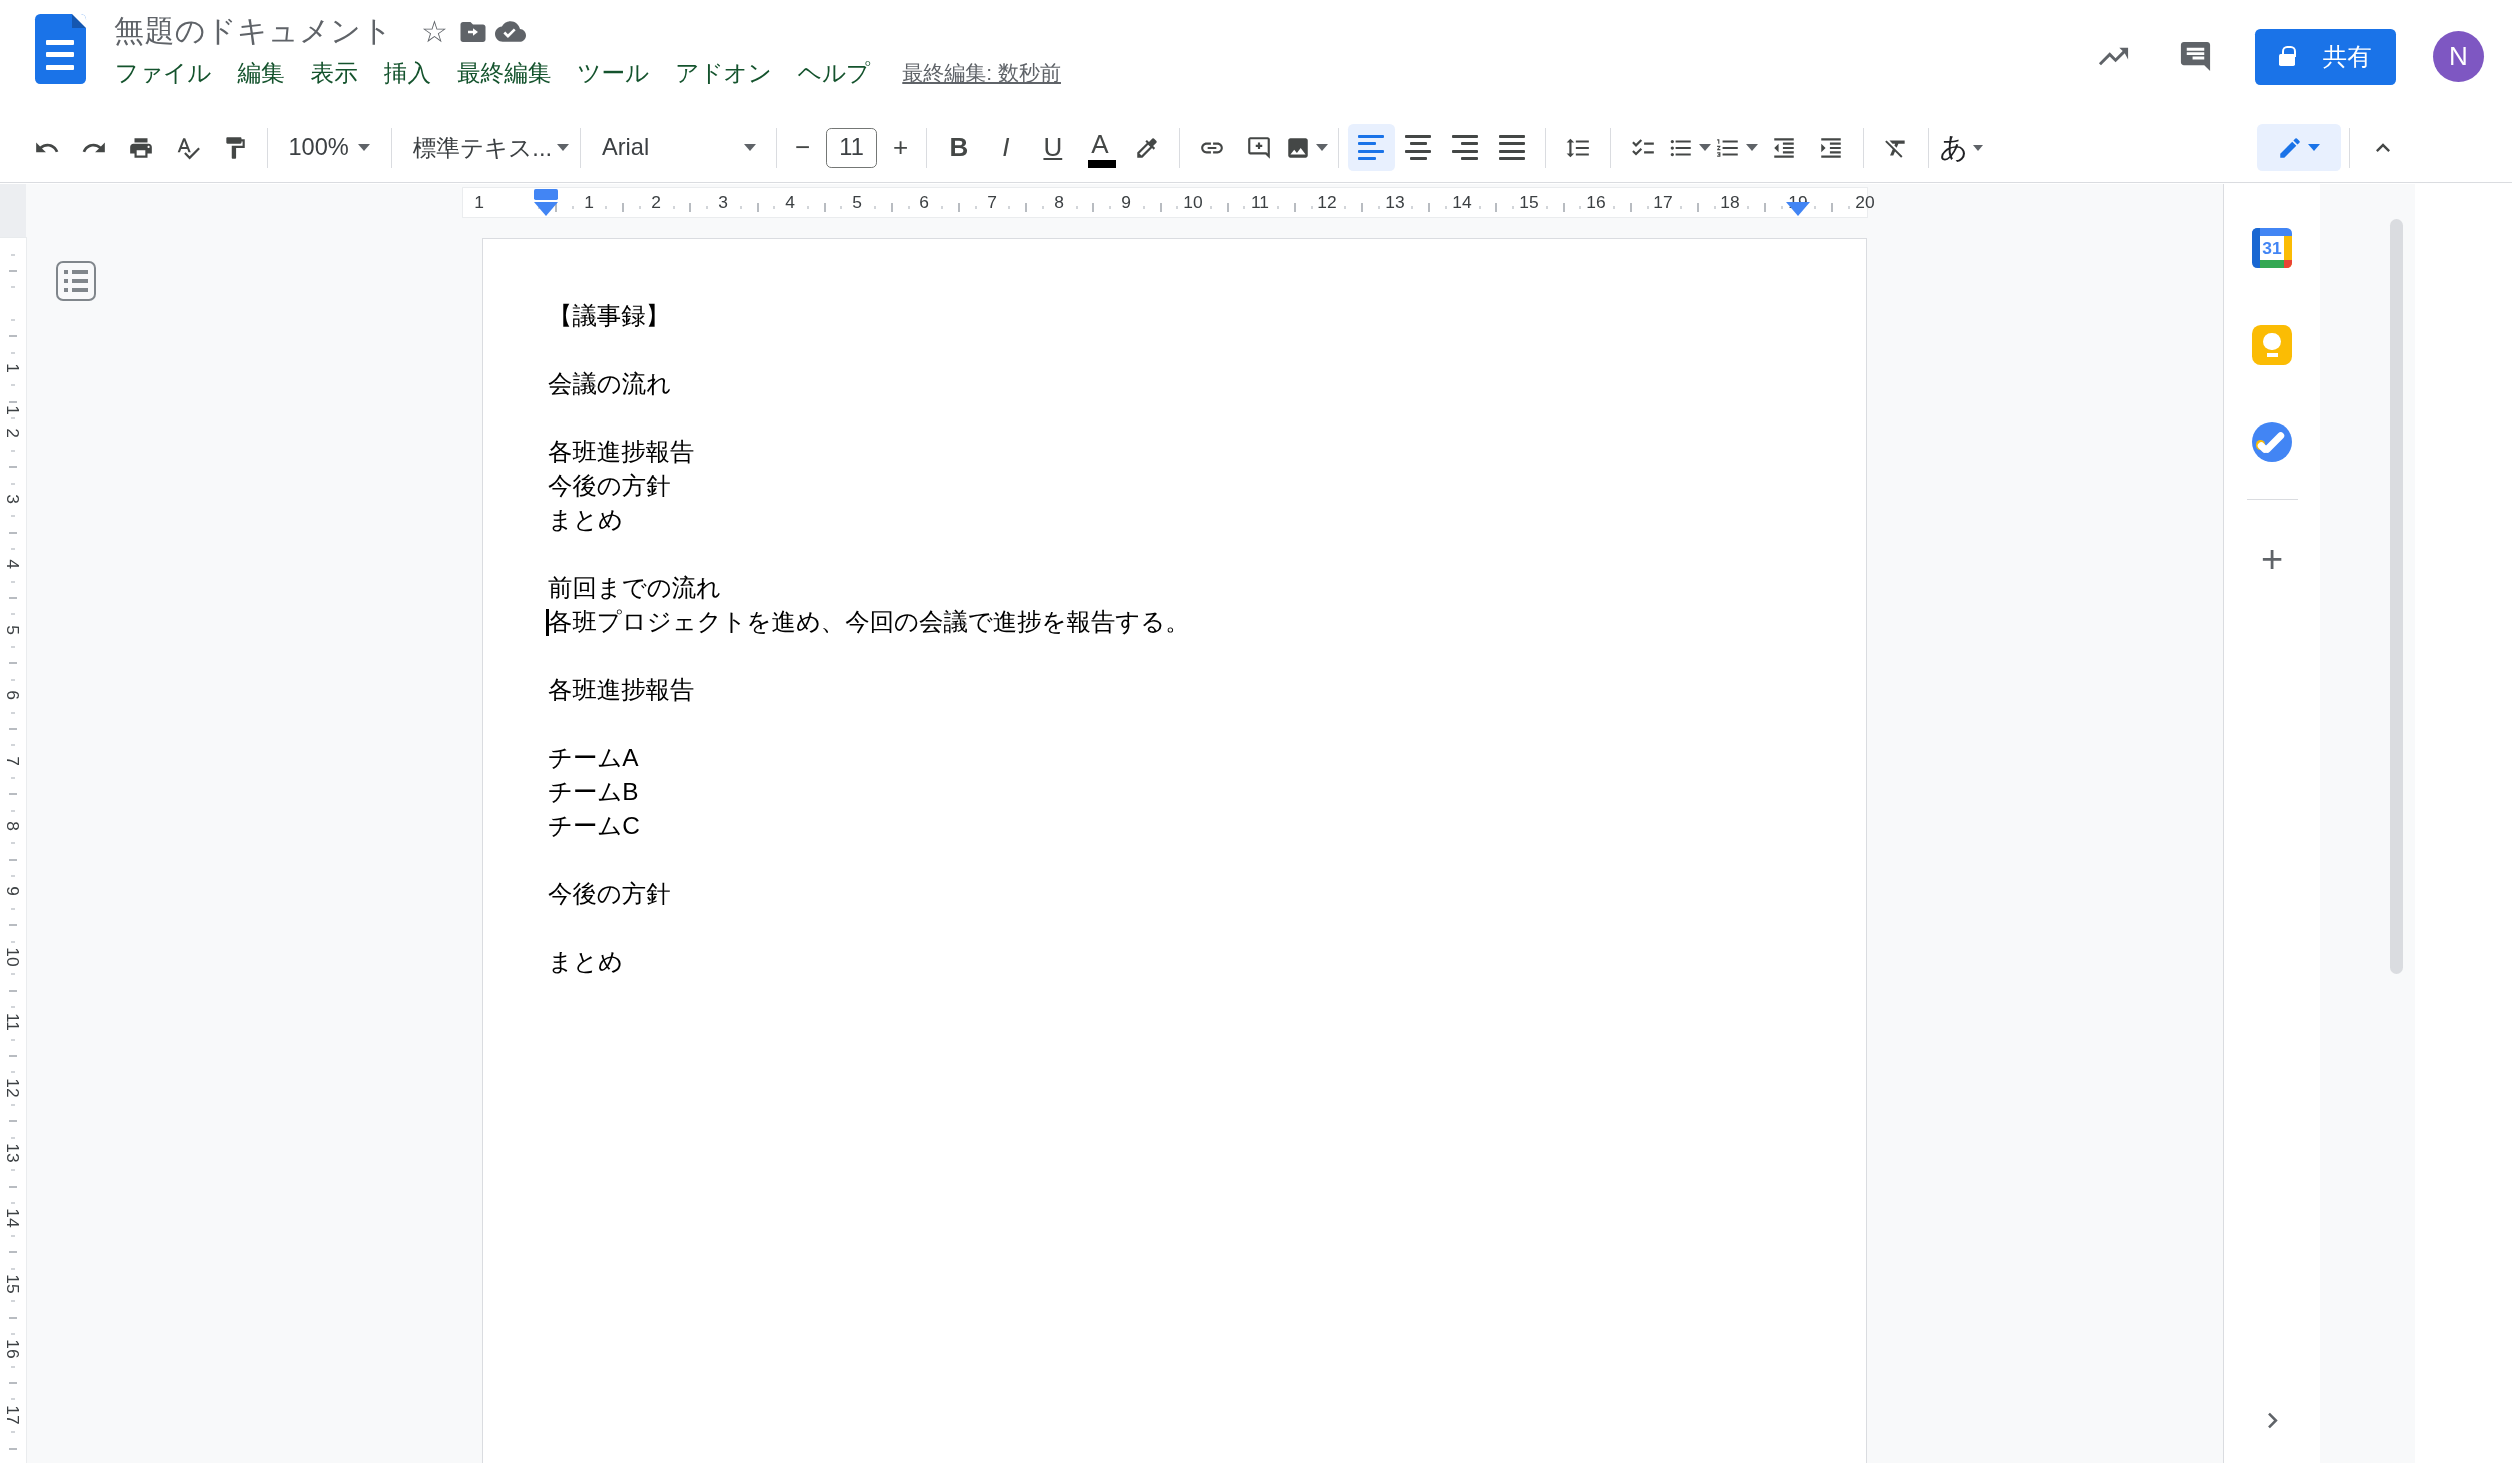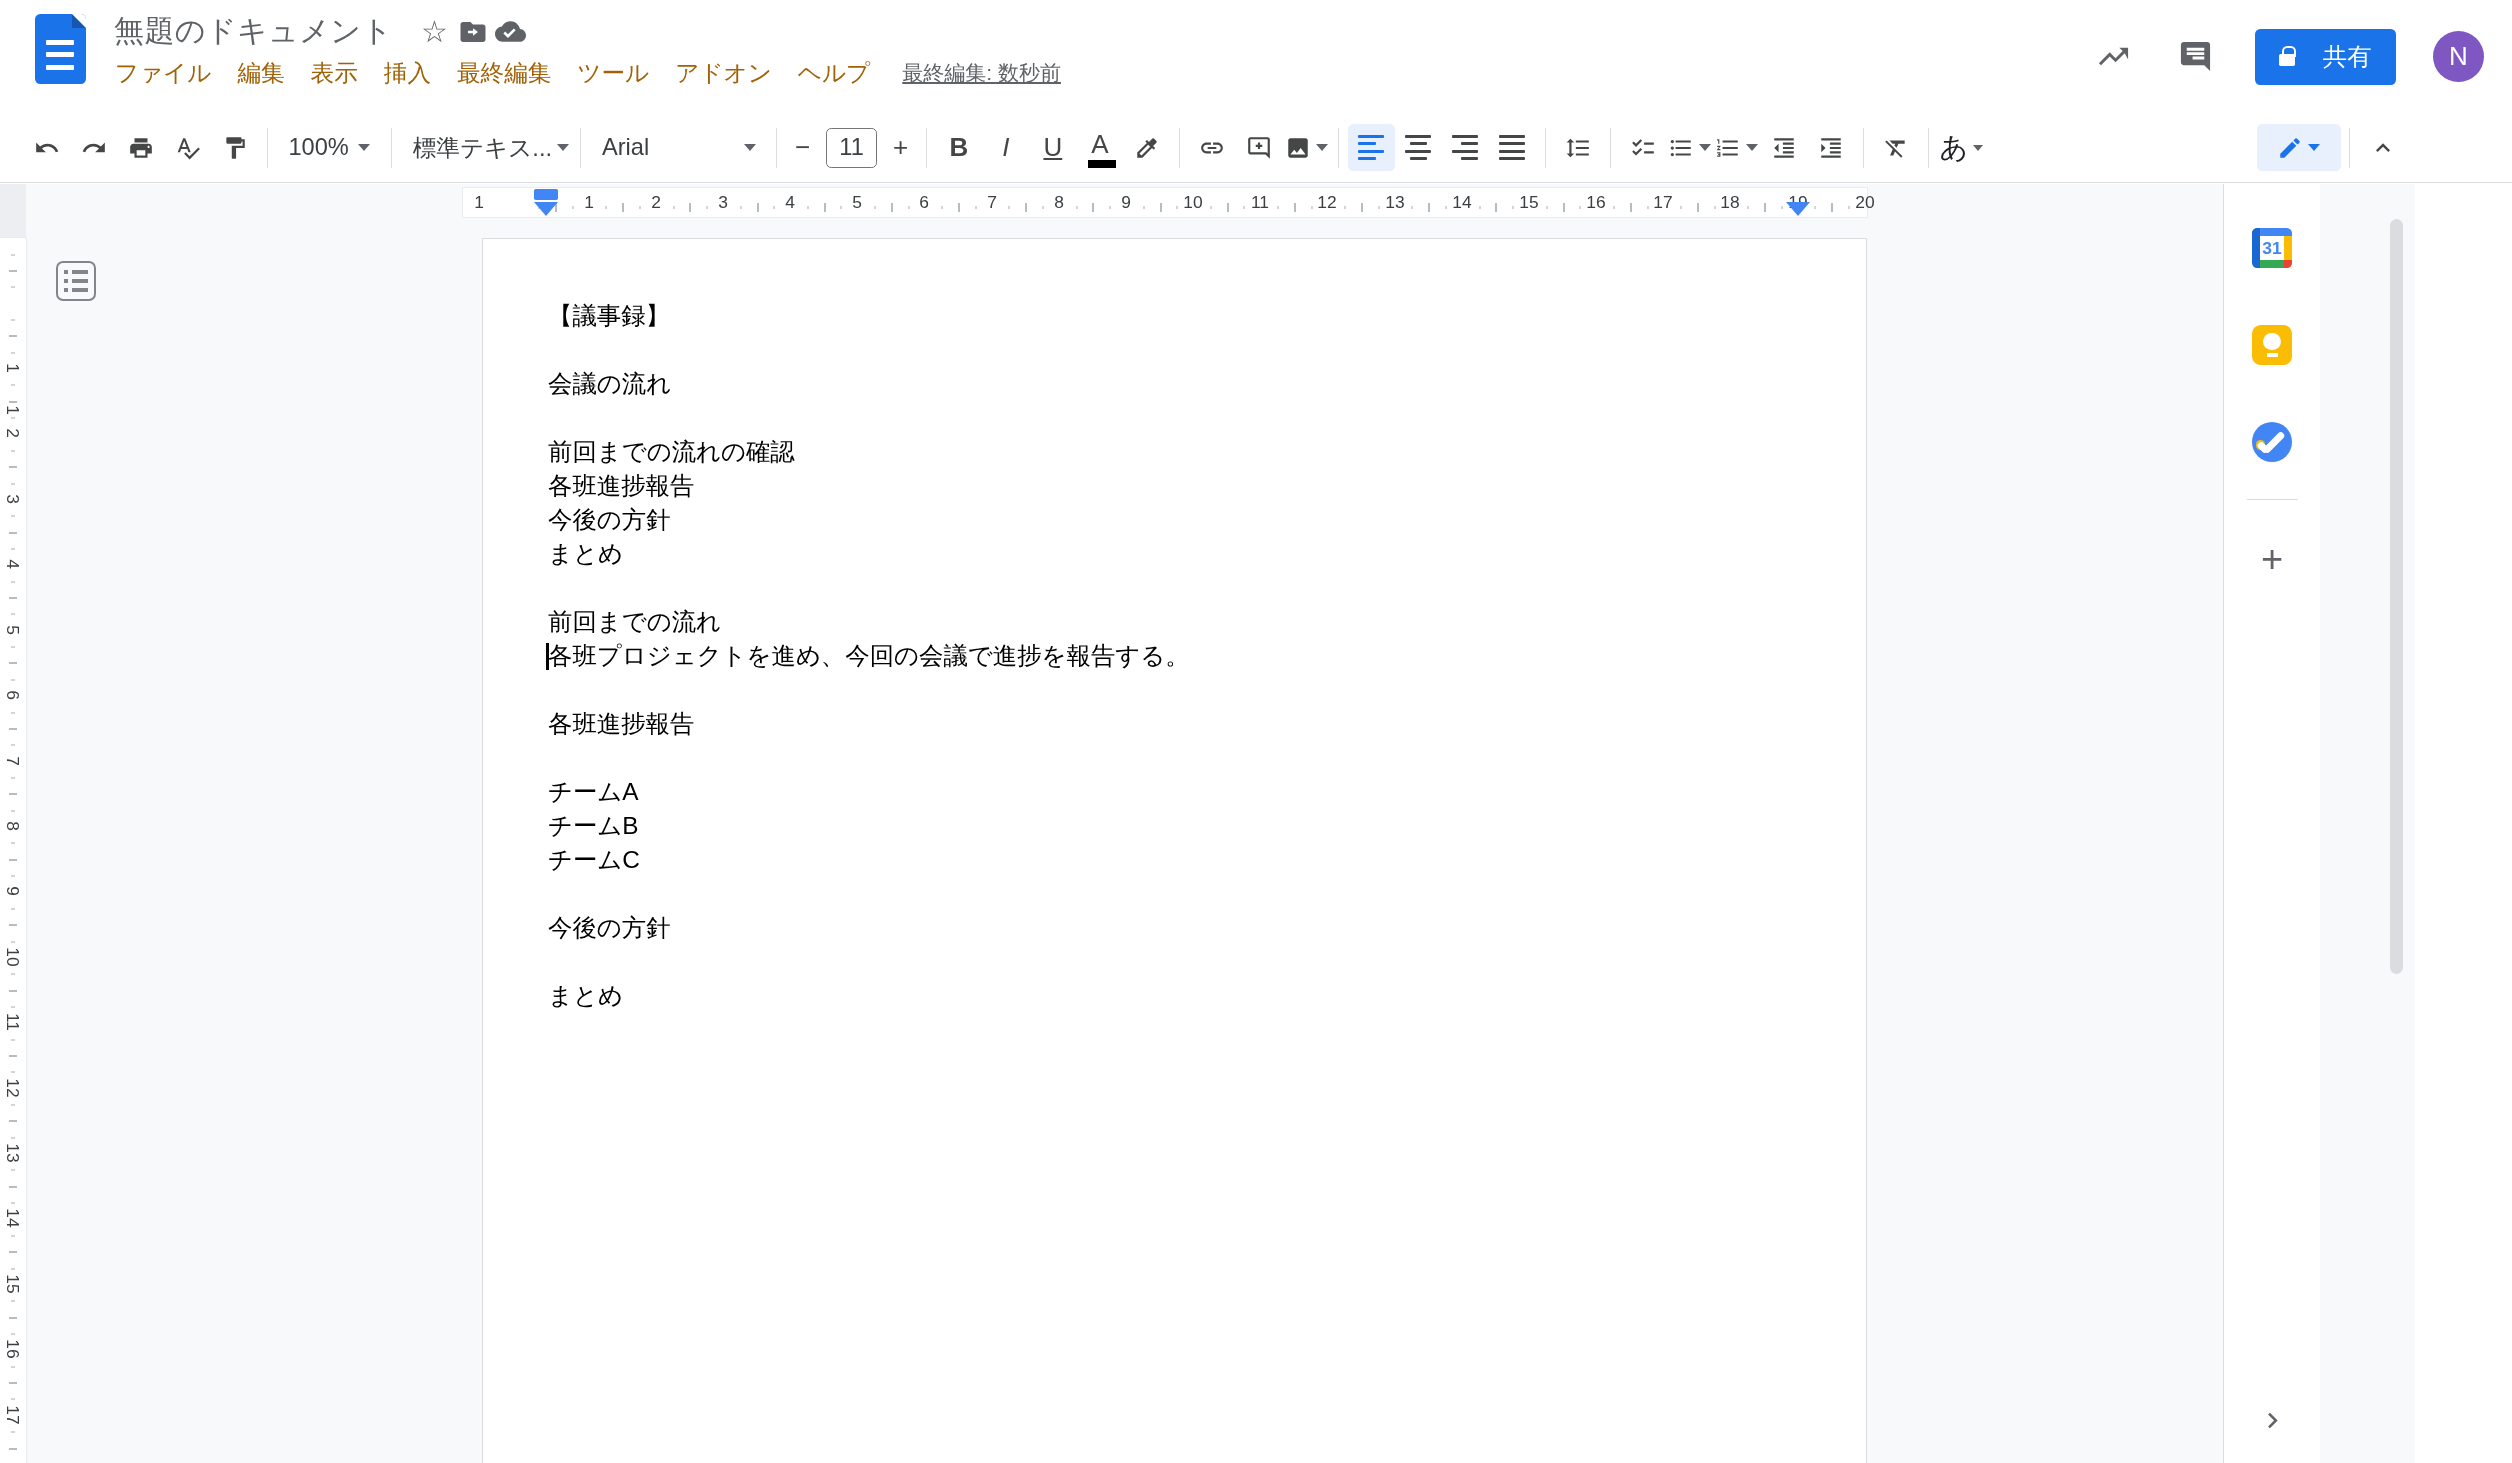--- a/index.html
+++ b/index.html
@@ -17,21 +17,21 @@
   .logo .bar { position:absolute; left:11.3px; width:28px; height:5.2px; background:#fff; border-radius:0.9px; }
   .logo .b1{top:26px} .logo .b2{top:38px} .logo .b3{top:51px}
   .head-main { display:flex; flex-direction:column; margin-left:28px; min-width:0; }
   .title-row { display:flex; align-items:center; margin-top:10.5px; height:42px; }
   .doc-title { font-size:30px; color:#5f6368; letter-spacing:0.4px; white-space:nowrap; cursor:text; }
   .trow-ic { display:flex; align-items:center; justify-content:center; width:38px; height:38px;
     color:#5f6368; cursor:pointer; }
   .trow-ic.first { margin-left:23px; }
   .star-glyph { font-size:30px; line-height:1; color:#5f6368; }
   .menu-row { display:flex; align-items:center; height:38px; margin-top:1.7px; margin-left:-12.2px; }
-  .menu-item { font-size:23.6px; color:#a16207; padding:0 13px; height:35px; line-height:35px;
+  .menu-item { font-size:23.6px; color:#14532d; padding:0 13px; height:35px; line-height:35px;
     border-radius:5.2px; cursor:pointer; white-space:nowrap; }
   .last-edited { font-size:21px; color:#5f6368; text-decoration:underline; margin-left:19px;
     white-space:nowrap; cursor:pointer; }
   .head-right { margin-left:auto; display:flex; align-items:center; gap:37px; padding-right:28px;
     height:113px; }
   .hr-ic { width:45px; height:45px; display:flex; align-items:center; justify-content:center;
     color:#5f6368; cursor:pointer; }
   .share-btn { display:flex; align-items:center; justify-content:center; gap:28px;
     min-width:133px; height:56px; padding:0 24.4px; background:var(--accent,#1a73e8); color:#fff;
     border:none; border-radius:5.2px; font-size:24.4px; font-family:Liberation Mono, monospace; cursor:pointer; }
@@ -497,21 +497,20 @@
           <span class="sq"></span>
           <span class="ln"></span>
         </span>
     </button>
     <div class="page">
       <div class="doc-body" id="doc-lines">
           <div class="line"><span>【議事録】</span></div>
           <div class="line"><span></span></div>
           <div class="line"><span>会議の流れ</span></div>
           <div class="line"><span></span></div>
-          <div class="line"><span>前回までの流れの確認</span></div>
           <div class="line"><span>各班進捗報告</span></div>
           <div class="line"><span>今後の方針</span></div>
           <div class="line"><span>まとめ</span></div>
           <div class="line"><span></span></div>
           <div class="line"><span>前回までの流れ</span></div>
           <div class="line"><span class="caret"></span><span>各班プロジェクトを進め、今回の会議で進捗を報告する。</span></div>
           <div class="line"><span></span></div>
           <div class="line"><span>各班進捗報告</span></div>
           <div class="line"><span></span></div>
           <div class="line"><span>チームA</span></div>

